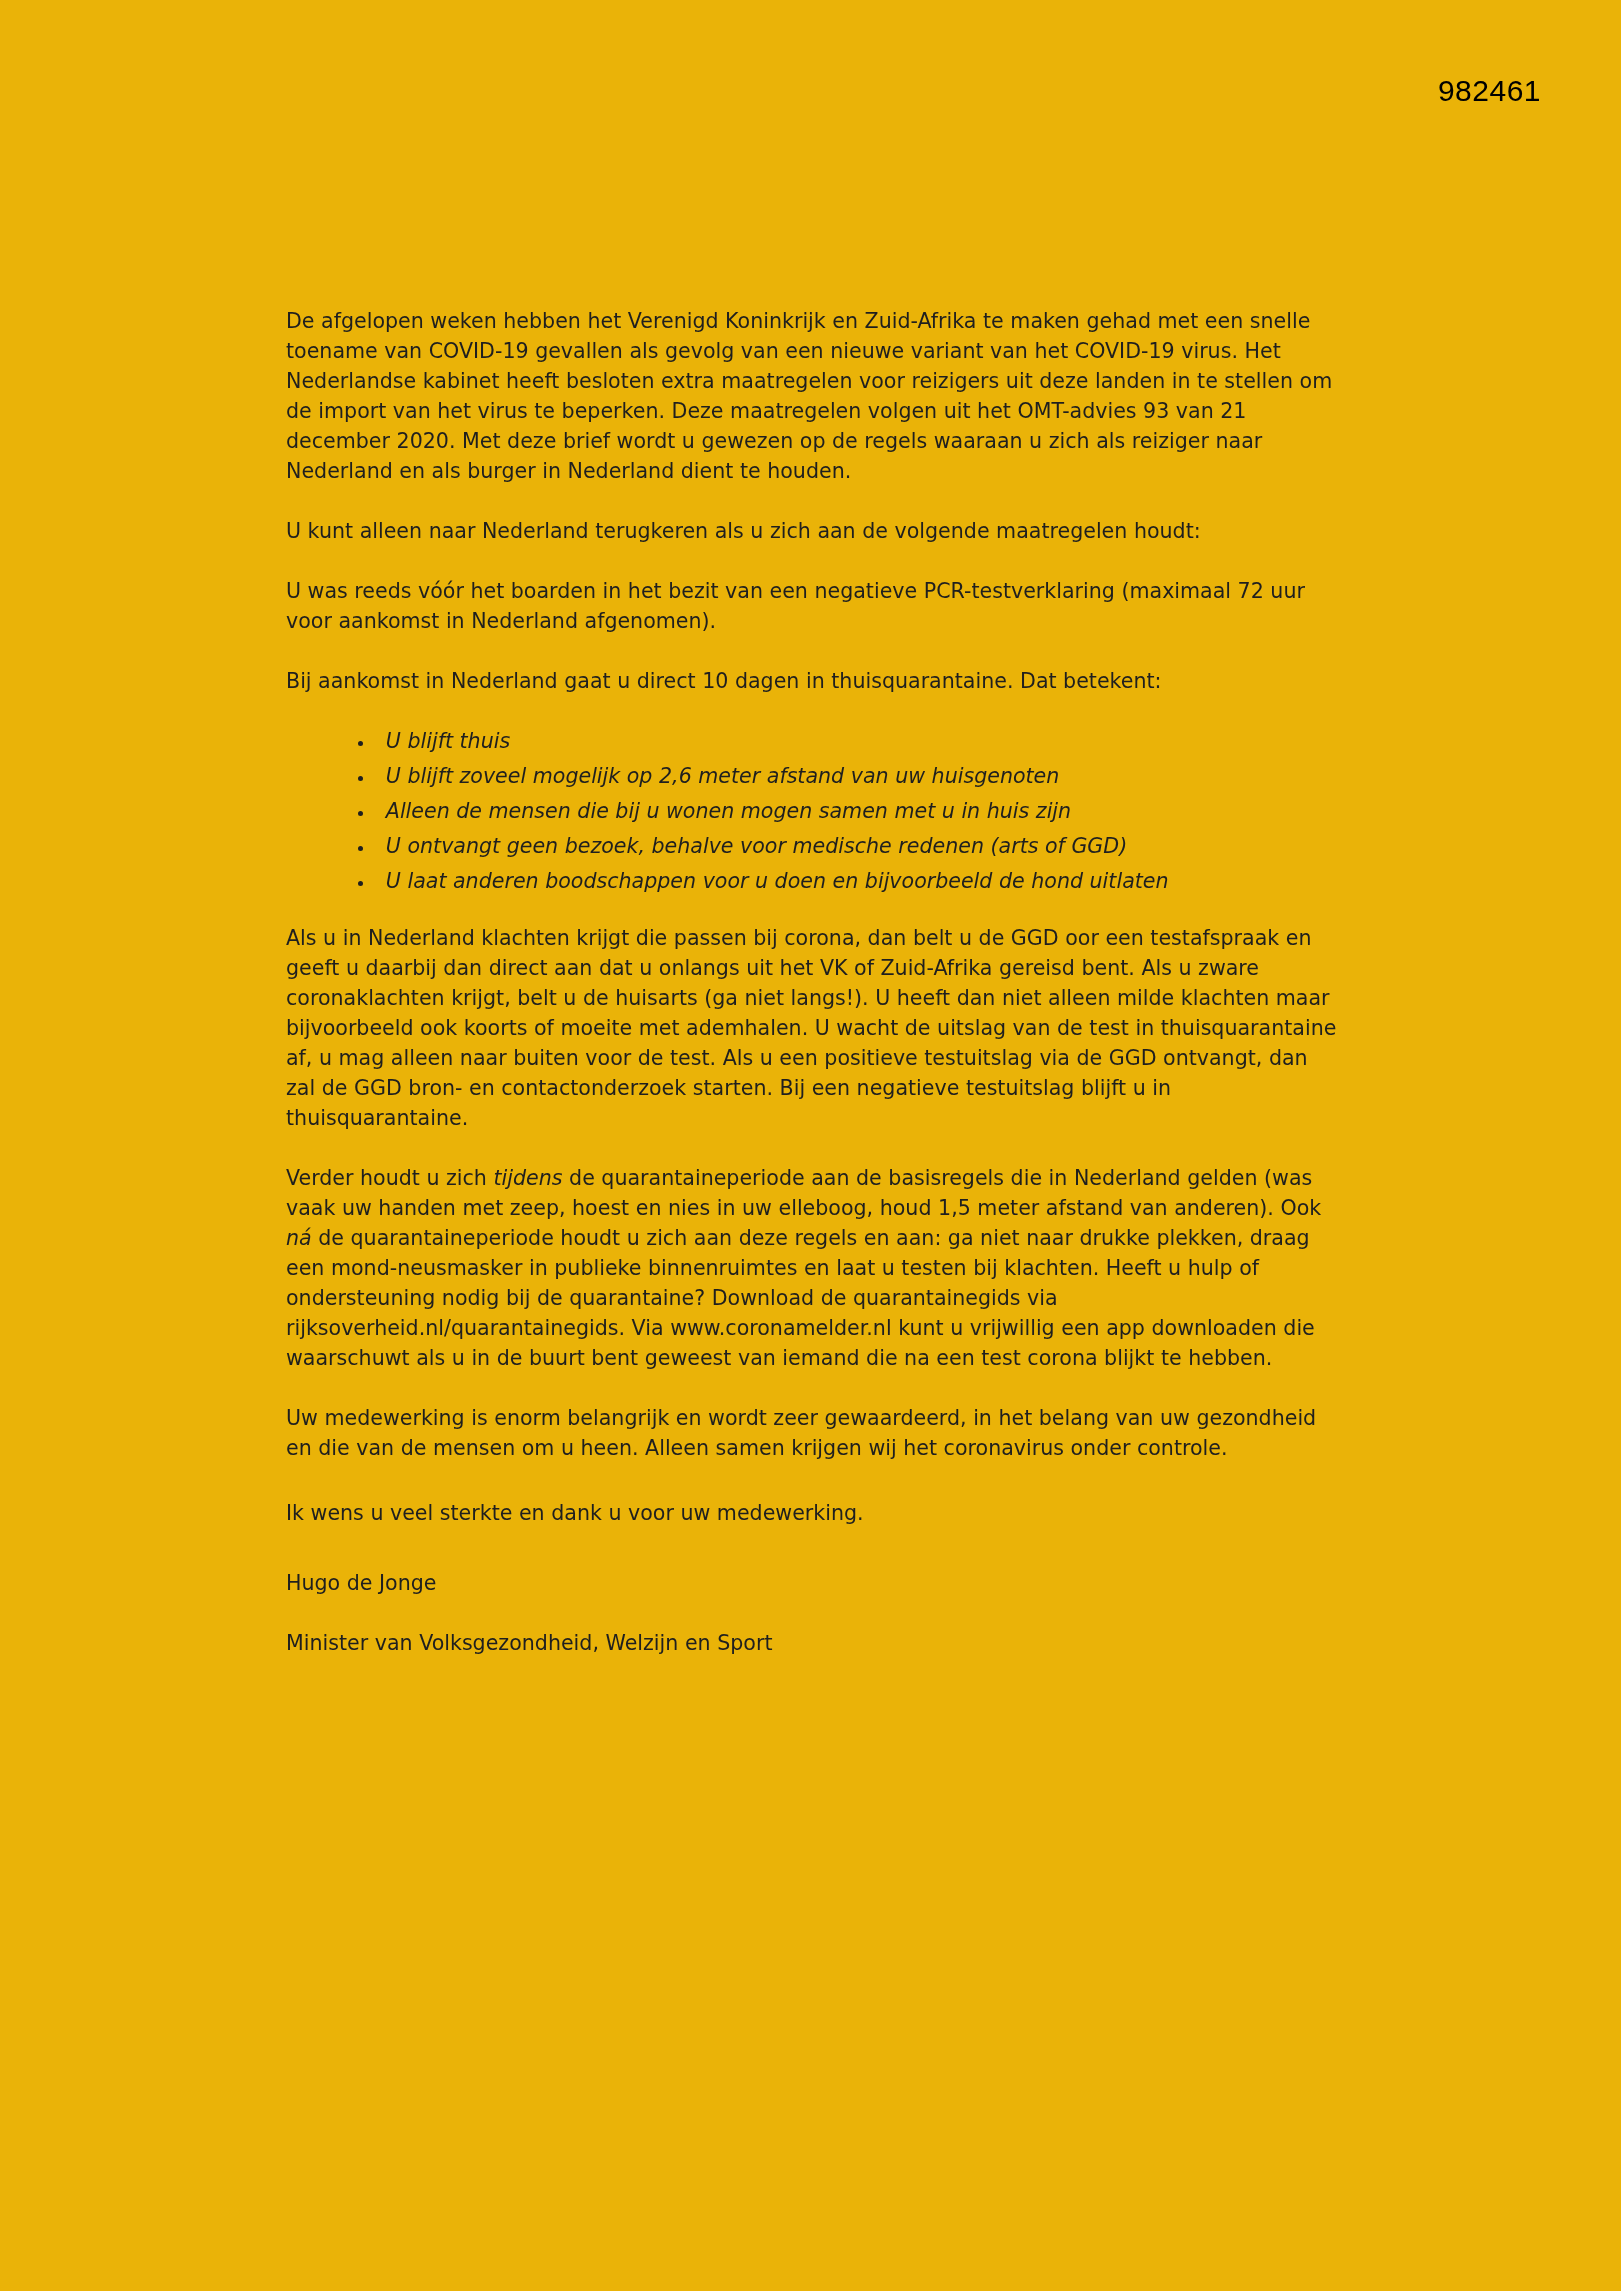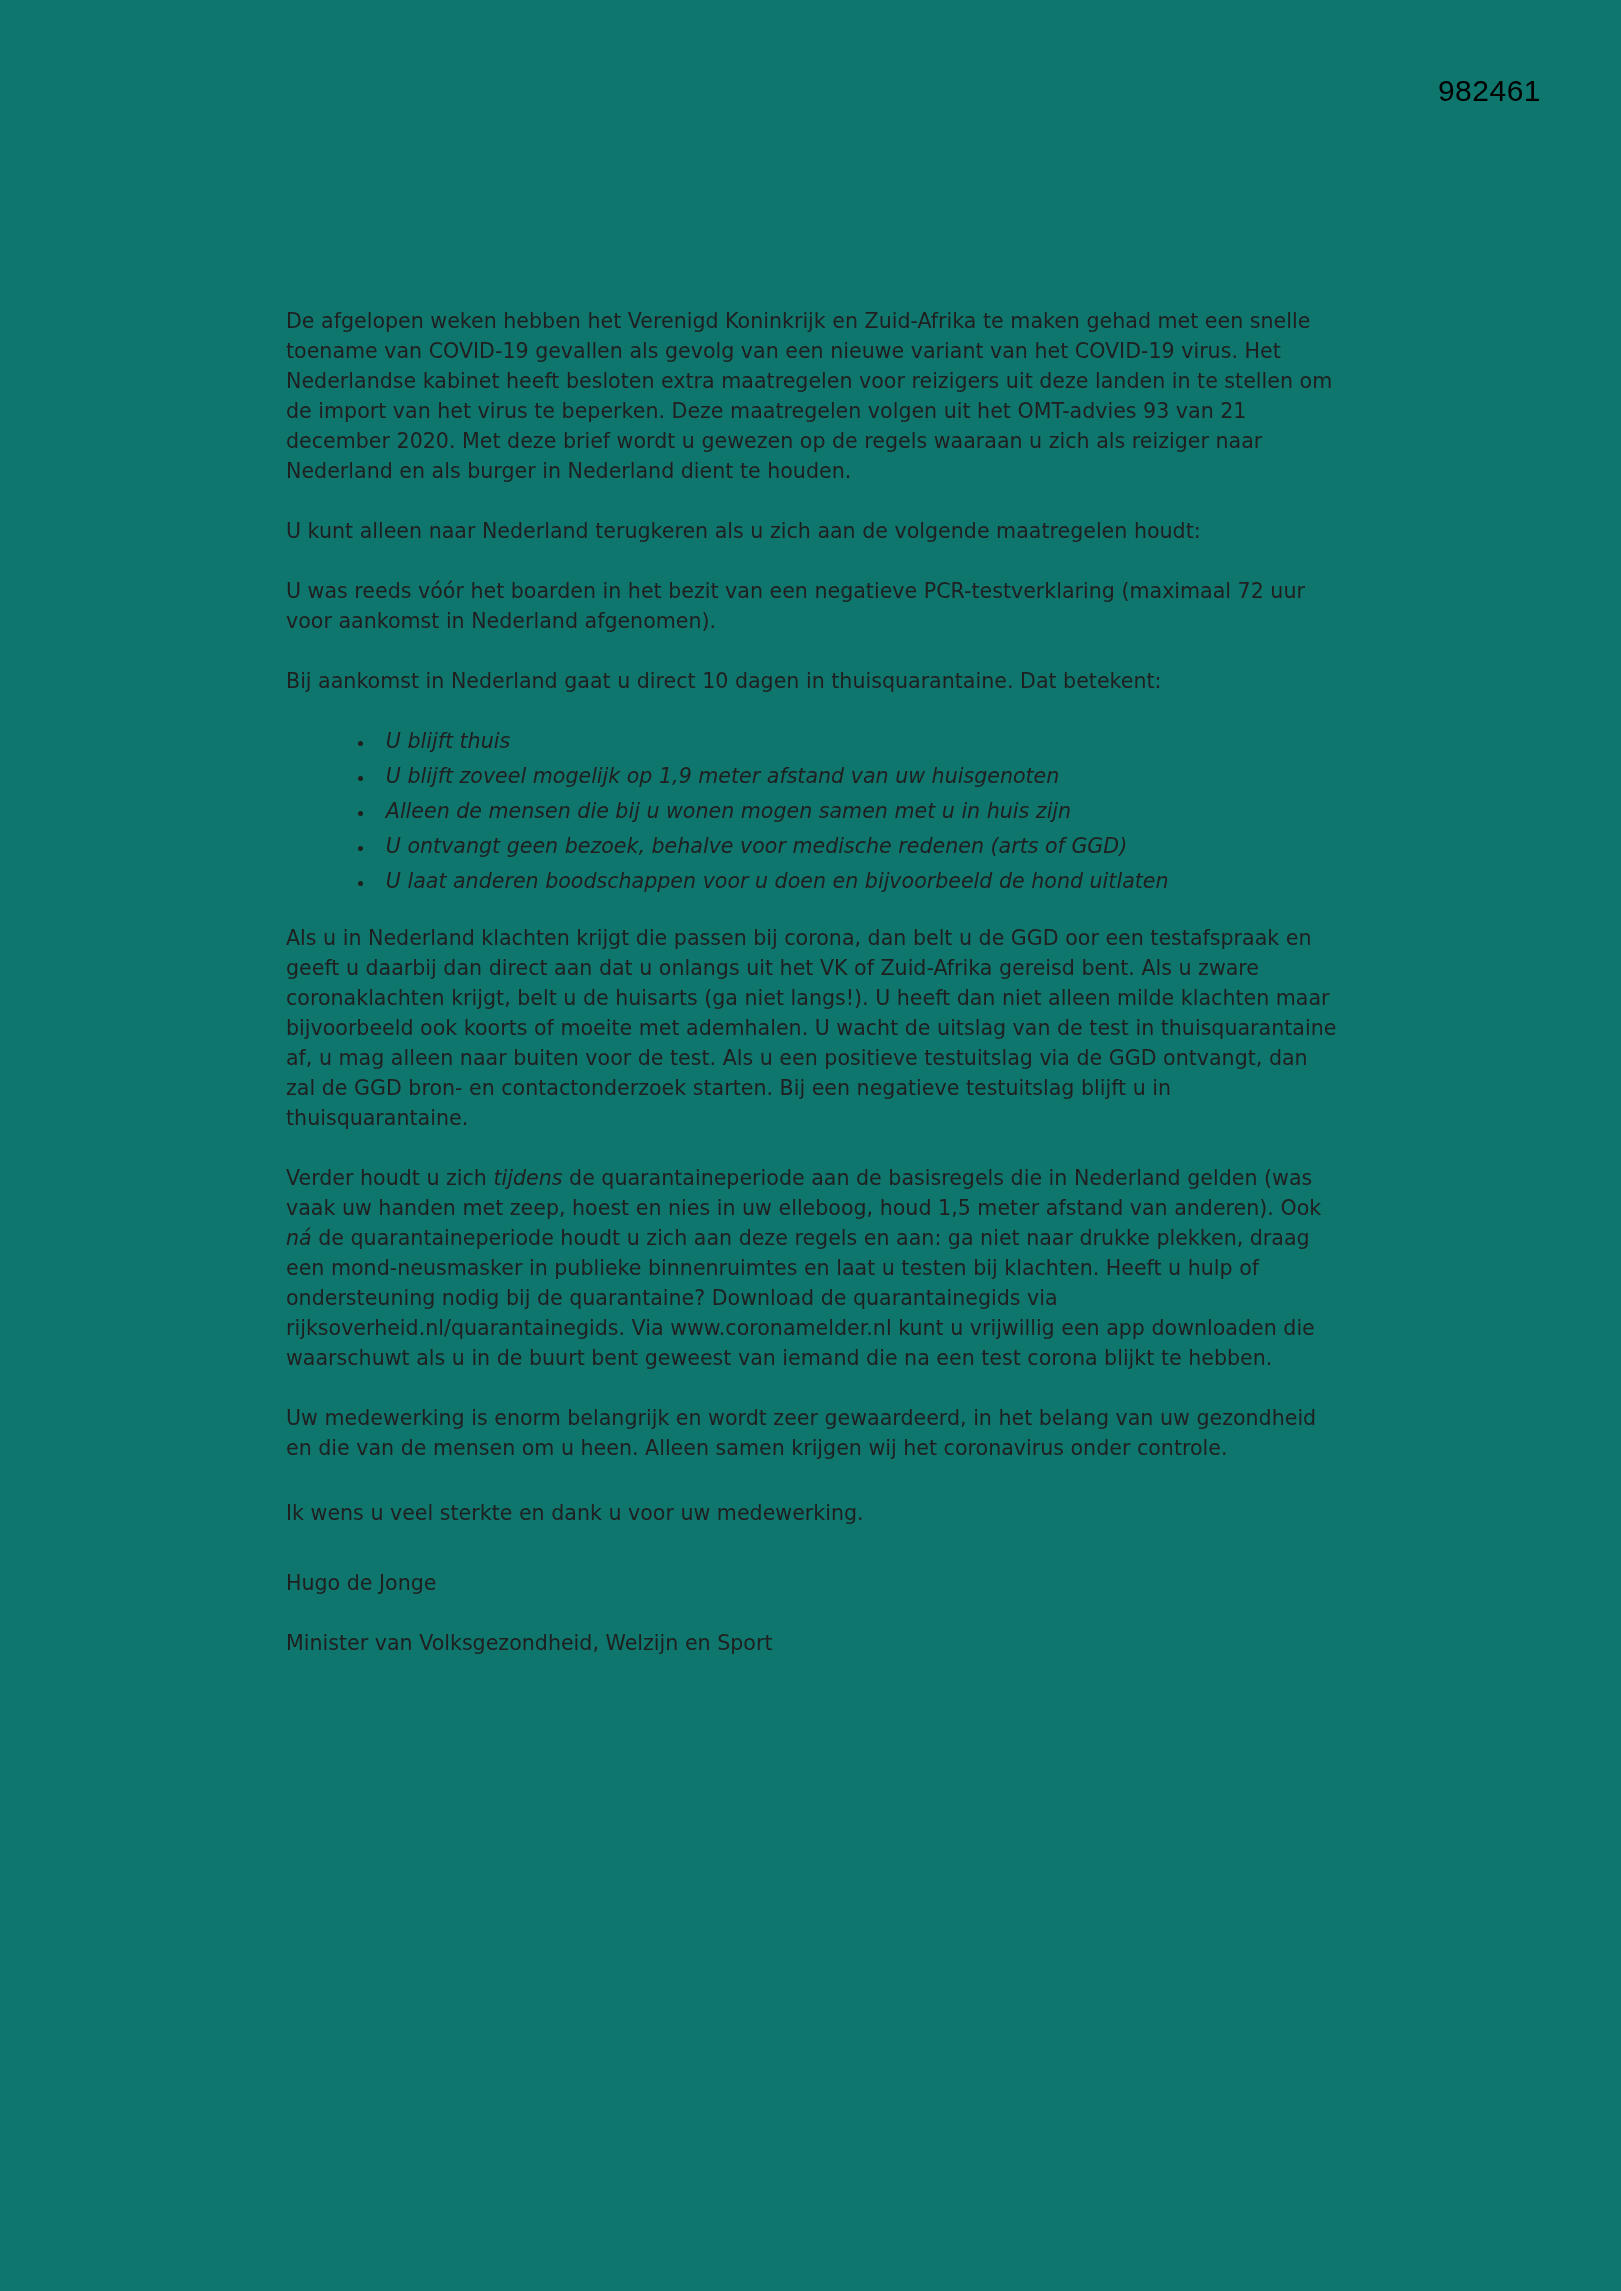--- a/index.html
+++ b/index.html
@@ -11,21 +11,21 @@
     width: 1621px;
     height: 2292px;
     position: relative;
     overflow: hidden;
     font-family: "DejaVu Sans", sans-serif;
     color: #1f1f1f;
   }
   .page {
     position: absolute;
     inset: 0;
-    background: #0f766e;
+    background: #eab308;
   }
   .doc-number {
     position: absolute;
     top: 74px;
     right: 80px;
     font-family: "Liberation Sans", sans-serif;
     font-size: 30px;
     color: #000000;
     letter-spacing: 0.5px;
   }
@@ -79,21 +79,21 @@
     <p class="para">De afgelopen weken hebben het Verenigd Koninkrijk en Zuid-Afrika te maken gehad met een snelle toename van COVID-19 gevallen als gevolg van een nieuwe variant van het COVID-19 virus. Het Nederlandse kabinet heeft besloten extra maatregelen voor reizigers uit deze landen in te stellen om de import van het virus te beperken. Deze maatregelen volgen uit het OMT-advies 93 van 21 december 2020. Met deze brief wordt u gewezen op de regels waaraan u zich als reiziger naar Nederland en als burger in Nederland dient te houden.</p>
 
     <p class="para">U kunt alleen naar Nederland terugkeren als u zich aan de volgende maatregelen houdt:</p>
 
     <p class="para">U was reeds vóór het boarden in het bezit van een negatieve PCR-testverklaring (maximaal 72 uur voor aankomst in Nederland afgenomen).</p>
 
     <p class="para">Bij aankomst in Nederland gaat u direct 10 dagen in thuisquarantaine. Dat betekent:</p>
 
     <ul class="rules">
       <li>U blijft thuis</li>
-      <li>U blijft zoveel mogelijk op 1,9 meter afstand van uw huisgenoten</li>
+      <li>U blijft zoveel mogelijk op 2,6 meter afstand van uw huisgenoten</li>
       <li>Alleen de mensen die bij u wonen mogen samen met u in huis zijn</li>
       <li>U ontvangt geen bezoek, behalve voor medische redenen (arts of GGD)</li>
       <li>U laat anderen boodschappen voor u doen en bijvoorbeeld de hond uitlaten</li>
     </ul>
 
     <p class="para">Als u in Nederland klachten krijgt die passen bij corona, dan belt u de GGD oor een testafspraak en geeft u daarbij dan direct aan dat u onlangs uit het VK of Zuid-Afrika gereisd bent. Als u zware coronaklachten krijgt, belt u de huisarts (ga niet langs!). U heeft dan niet alleen milde klachten maar bijvoorbeeld ook koorts of moeite met ademhalen. U wacht de uitslag van de test in thuisquarantaine af, u mag alleen naar buiten voor de test. Als u een positieve testuitslag via de GGD ontvangt, dan zal de GGD bron- en contactonderzoek starten. Bij een negatieve testuitslag blijft u in thuisquarantaine.</p>
 
     <p class="para"><span>Verder houdt u zich </span><i>tijdens</i><span> de quarantaineperiode aan de basisregels die in Nederland gelden (was vaak uw handen met zeep, hoest en nies in uw elleboog, houd 1,5 meter afstand van anderen). Ook </span><i>ná</i><span> de quarantaineperiode houdt u zich aan deze regels en aan: ga niet naar drukke plekken, draag een mond-neusmasker in publieke binnenruimtes en laat u testen bij klachten. Heeft u hulp of ondersteuning nodig bij de quarantaine? Download de quarantainegids via rijksoverheid.nl/quarantainegids. Via www.coronamelder.nl kunt u vrijwillig een app downloaden die waarschuwt als u in de buurt bent geweest van iemand die na een test corona blijkt te hebben.</span></p>
 
     <p class="para">Uw medewerking is enorm belangrijk en wordt zeer gewaardeerd, in het belang van uw gezondheid en die van de mensen om u heen. Alleen samen krijgen wij het coronavirus onder controle.</p>

